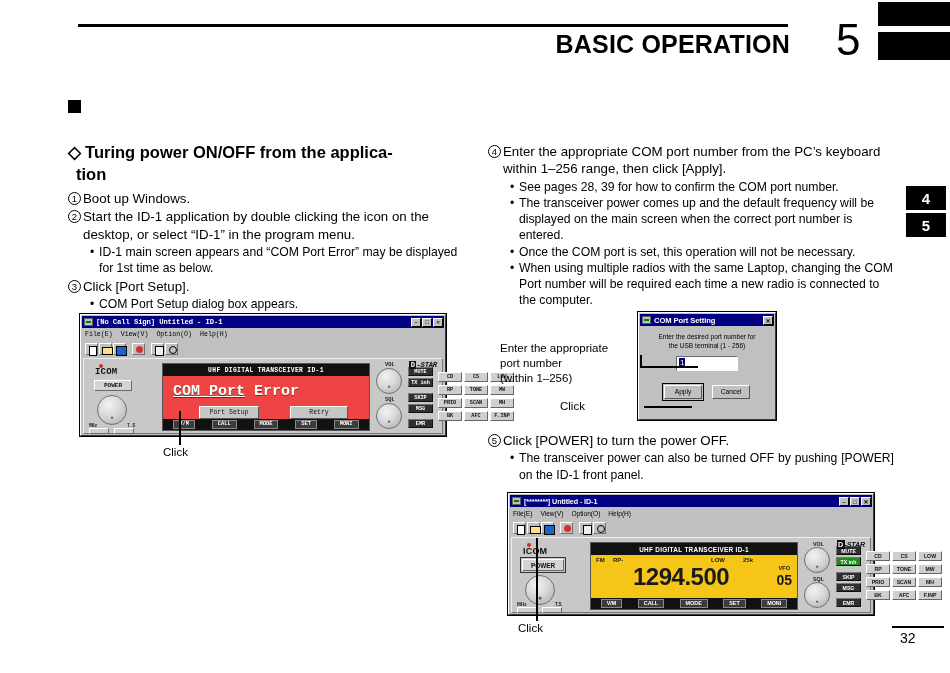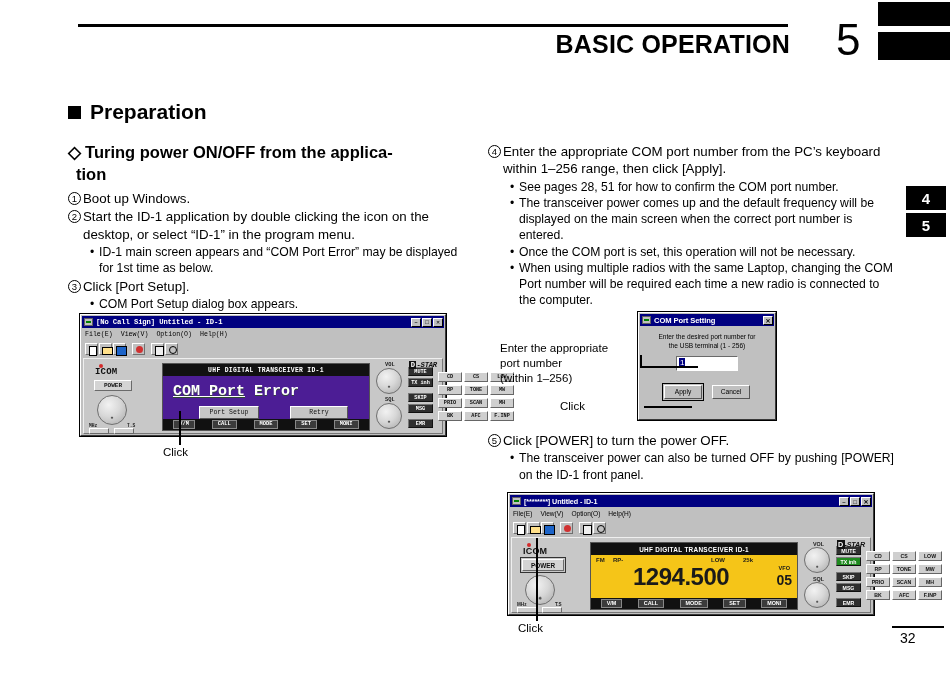--- a/index.html
+++ b/index.html
@@ -261,21 +261,20 @@
 </div>
 
 <div class="side-tab t4">4</div>
 <div class="side-tab t5">5</div>
 
 <div class="page-num-rule"></div>
 <div class="page-num">32</div>
 
 <div class="sec-head">
   <span class="sq"></span>
-  <span>Preparation</span>
 </div>
 
 <div class="sub-head">
   <span class="dia">◇</span><span>Turing power ON/OFF from the applica-</span>
   <span class="l2">tion</span>
 </div>
 
 <div class="col-left">
 
   <div class="step">
@@ -306,21 +305,21 @@
 
 <div class="col-right">
 
   <div class="step">
     <span class="num"><span class="circ">4</span></span>
     <span class="txt">Enter the appropriate COM port number from the PC’s keyboard within 1–256 range, then click [Apply].</span>
   </div>
 
   <div class="bullet">
     <span class="dot">•</span>
-    <span class="btxt">See pages 28, 51 for how to confirm the COM port number.</span>
+    <span class="btxt">See pages 28, 39 for how to confirm the COM port number.</span>
   </div>
   <div class="bullet">
     <span class="dot">•</span>
     <span class="btxt">The transceiver power comes up and the default frequency will be displayed on the main screen when the correct port number is entered.</span>
   </div>
   <div class="bullet">
     <span class="dot">•</span>
     <span class="btxt">Once the COM port is set, this operation will not be necessary.</span>
   </div>
   <div class="bullet">
@@ -378,21 +377,21 @@
     <div class="knob" style="left:13px; top:36px; width:30px; height:30px;">
         <span class="nub">✹</span>
       </div>
     <div class="lbl-tiny" style="left:5px; top:64px;">MHz</div>
     <div class="lbl-tiny" style="left:43px; top:64px;">T.S</div>
     <div class="smallbar" style="left:5px; top:69px; width:20px; height:6px;"></div>
     <div class="smallbar" style="left:30px; top:69px; width:20px; height:6px;"></div>
 
     <div class="lcd" style="left:78px; top:4px; width:208px; height:68px; background:#7f9b7f;">
       <div class="lcd-top">UHF DIGITAL TRANSCEIVER    ID-1</div>
-      <div class="lcd-body" style="background:#4c1d95;">
+      <div class="lcd-body" style="background:#ef4444;">
         <div class="err-title" style="left:10px; top:7px; font-size:15px;"><u>COM Port</u> Error</div>
         <div class="dlgbtn" style="left:36px; top:30px; width:60px; height:13px; font-size:6.5px;">Port Setup</div>
         <div class="dlgbtn" style="left:127px; top:30px; width:58px; height:13px; font-size:6.5px;">Retry</div>
       </div>
       <div class="lcd-btnrow">
         <span class="k">V/M</span>
         <span class="k">CALL</span>
         <span class="k">MODE</span>
         <span class="k">SET</span>
         <span class="k">MONI</span>

